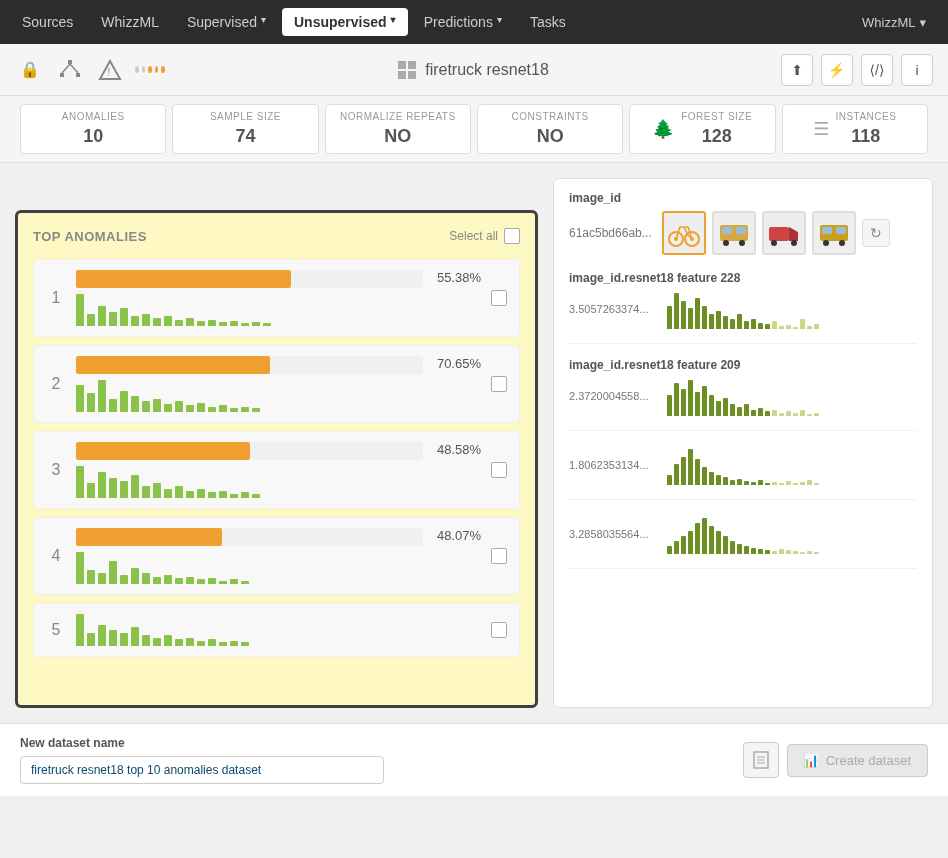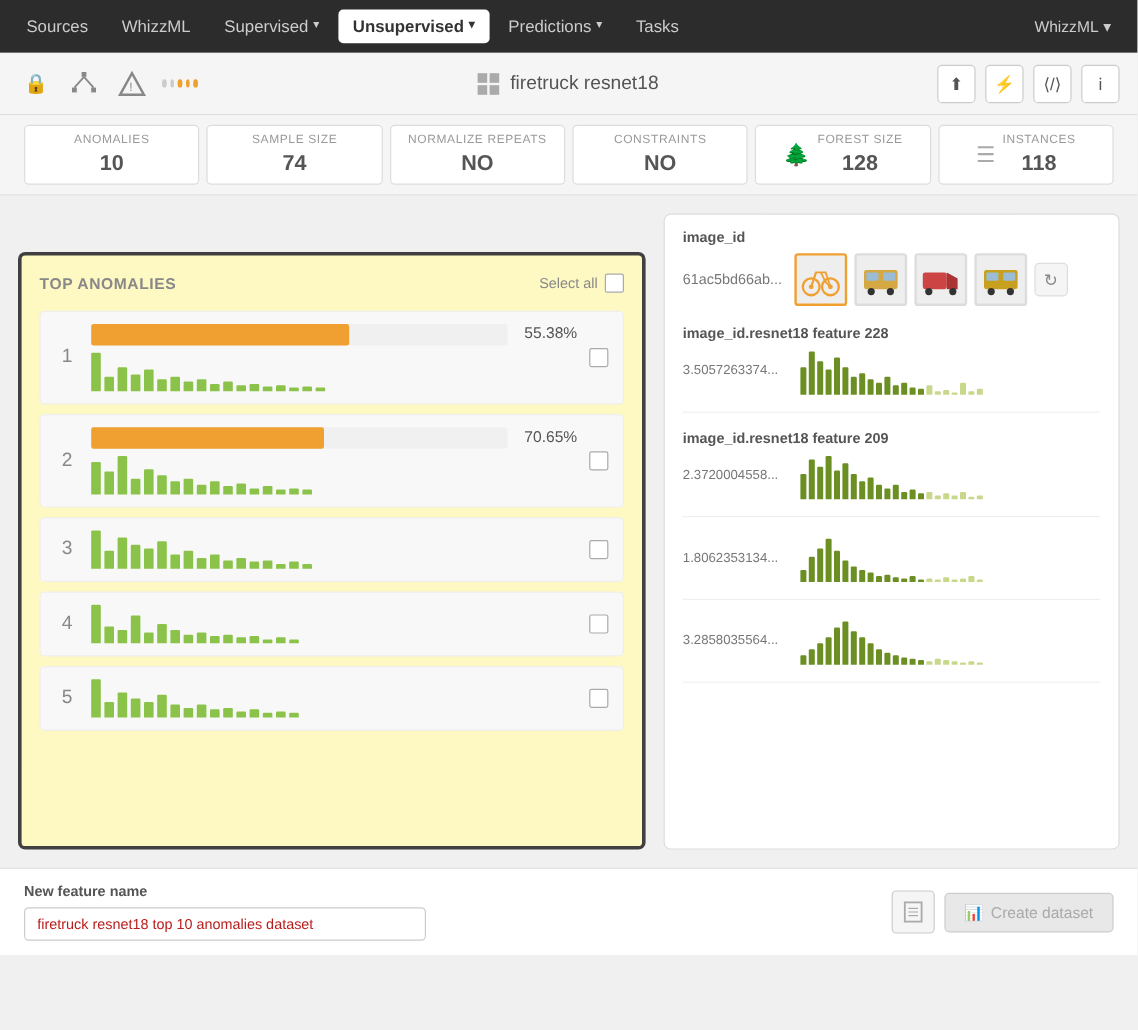--- a/index.html
+++ b/index.html
@@ -335,26 +335,26 @@
     .dataset-name-section {
       flex: 1;
     }
     .dataset-name-label {
       font-size: 12px;
       color: #555;
       font-weight: bold;
       margin-bottom: 6px;
     }
     .dataset-name-input {
-      width: 335px;
+      width: 364px;
       padding: 6px 10px;
       border: 1px solid #ccc;
       border-radius: 4px;
       font-size: 12px;
-      color: #b91c1c;
+      color: #0c4a6e;
     }
     .bottom-actions {
       display: flex;
       gap: 8px;
       align-items: center;
     }
     .icon-btn {
       width: 36px; height: 36px;
       border: 1px solid #ccc;
       border-radius: 4px;
@@ -563,20 +563,26 @@
               <div class="green-bar" style="height:4px;"></div>
             </div>
     </div>
     <div class="anomaly-checkbox">
       <div class="checkbox"></div>
     </div>
   </div>
         <div class="anomaly-row">
     <span class="anomaly-num">3</span>
     <div class="anomaly-content">
+      <div class="anomaly-top">
+        <div class="orange-bar-container">
+          <div class="orange-bar" style="width:50%;"></div>
+        </div>
+        <span class="anomaly-pct">48.58%</span>
+      </div>
       <div class="green-bars">
               <div class="green-bar" style="height:32px;"></div>
               <div class="green-bar" style="height:15px;"></div>
               <div class="green-bar" style="height:26px;"></div>
               <div class="green-bar" style="height:20px;"></div>
               <div class="green-bar" style="height:17px;"></div>
               <div class="green-bar" style="height:23px;"></div>
               <div class="green-bar" style="height:12px;"></div>
               <div class="green-bar" style="height:15px;"></div>
               <div class="green-bar" style="height:9px;"></div>
@@ -590,20 +596,26 @@
               <div class="green-bar" style="height:4px;"></div>
             </div>
     </div>
     <div class="anomaly-checkbox">
       <div class="checkbox"></div>
     </div>
   </div>
         <div class="anomaly-row">
     <span class="anomaly-num">4</span>
     <div class="anomaly-content">
+      <div class="anomaly-top">
+        <div class="orange-bar-container">
+          <div class="orange-bar" style="width:42%;"></div>
+        </div>
+        <span class="anomaly-pct">48.07%</span>
+      </div>
       <div class="green-bars">
               <div class="green-bar" style="height:32px;"></div>
               <div class="green-bar" style="height:14px;"></div>
               <div class="green-bar" style="height:11px;"></div>
               <div class="green-bar" style="height:23px;"></div>
               <div class="green-bar" style="height:9px;"></div>
               <div class="green-bar" style="height:16px;"></div>
               <div class="green-bar" style="height:11px;"></div>
               <div class="green-bar" style="height:7px;"></div>
               <div class="green-bar" style="height:9px;"></div>
@@ -820,21 +832,21 @@
               </div>
     </div>
   </div>
         </div>
     </div>
   </div>
 </div>
 
 <div class="bottom-bar">
   <div class="dataset-name-section">
-    <div class="dataset-name-label">New feature name</div>
+    <div class="dataset-name-label">New dataset name</div>
     <input class="dataset-name-input" type="text" value="firetruck resnet18 top 10 anomalies dataset" style="">
   </div>
   <div class="bottom-actions">
     <div class="icon-btn">
       <svg width="20" height="20" viewBox="0 0 20 20">
         <rect x="3" y="2" width="14" height="16" fill="none" stroke="#aaa" stroke-width="1.5"></rect>
         <line x1="6" y1="7" x2="14" y2="7" stroke="#aaa" stroke-width="1"></line>
         <line x1="6" y1="10" x2="14" y2="10" stroke="#aaa" stroke-width="1"></line>
         <line x1="6" y1="13" x2="14" y2="13" stroke="#aaa" stroke-width="1"></line>
       </svg>

